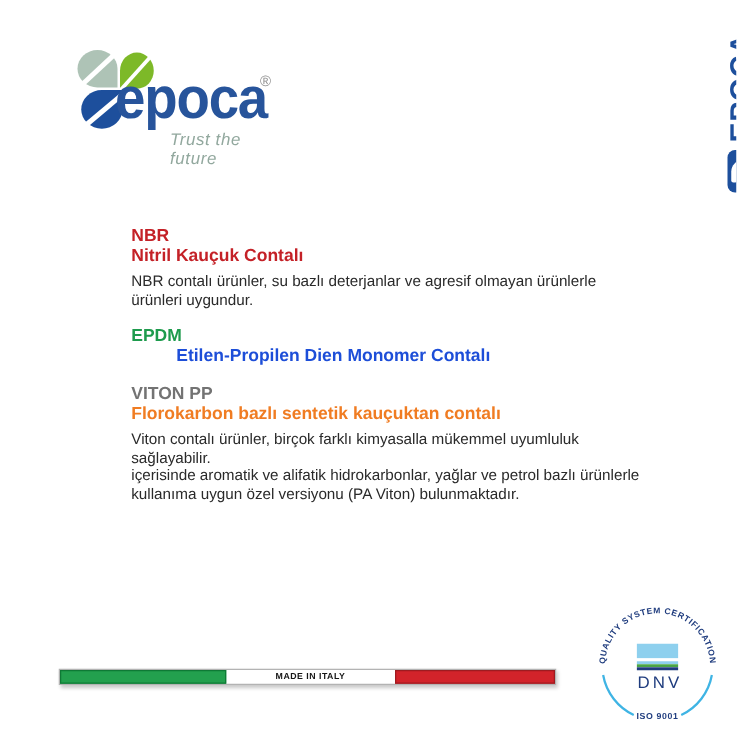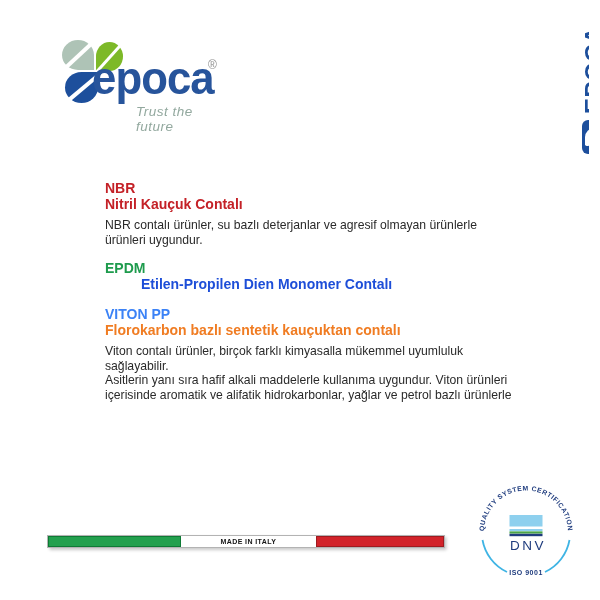--- a/index.html
+++ b/index.html
@@ -90,26 +90,26 @@
         <span class="bline">ürünleri uygundur.</span>
       </div>
     </div>
 
     <div class="section">
       <div class="sec-code" style="color: rgb(30, 155, 77);">EPDM</div>
       <div class="sec-sub" style="color: #1d4ed8; padding-left: 36px;">Etilen-Propilen Dien Monomer Contalı</div>
     </div>
 
     <div class="section">
-      <div class="sec-code" style="color: #3b82f6;">VITON PP</div>
+      <div class="sec-code" style="color: #737373;">VITON PP</div>
       <div class="sec-sub" style="color: rgb(240, 124, 34);">Florokarbon bazlı sentetik kauçuktan contalı</div>
       <div class="sec-body">
         <span class="bline">Viton contalı ürünler, birçok farklı kimyasalla mükemmel uyumluluk sağlayabilir.</span>
-        <span class="bline">Asitlerin yanı sıra hafif alkali maddelerle kullanıma uygundur. Viton ürünleri</span>
         <span class="bline">içerisinde aromatik ve alifatik hidrokarbonlar, yağlar ve petrol bazlı ürünlerle</span>
+        <span class="bline">kullanıma uygun özel versiyonu (PA Viton) bulunmaktadır.</span>
       </div>
     </div>
 
   </div>
 
   <div class="made-bar">
     <div class="seg seg-green" style="background-color: rgb(35, 160, 78);"></div>
     <div class="seg seg-white">
       <span class="made-label">MADE IN ITALY</span>
     </div>

